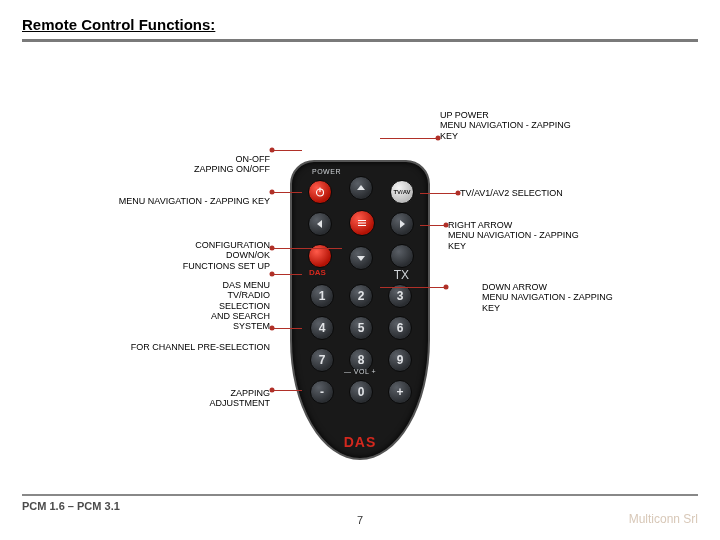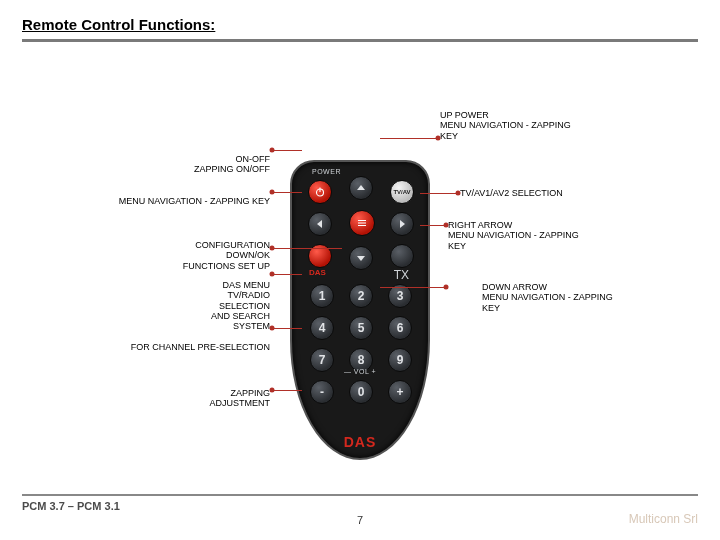--- a/index.html
+++ b/index.html
@@ -204,16 +204,16 @@
       <div>DOWN ARROW</div>
       <div>MENU NAVIGATION - ZAPPING</div>
       <div>KEY</div>
     </div>
     <div class="lead" style="left:380px; top:227px; width:66px;"></div>
     <div class="dot" style="left:446px; top:227px;"></div>
 
   </div>
 
   <div class="footer-rule"></div>
-  <div class="footer-left">PCM 3.7 – PCM 3.1</div>
+  <div class="footer-left">PCM 1.6 – PCM 3.1</div>
   <div class="page-num">7</div>
   <div class="footer-right">Multiconn Srl</div>
 </div>
 
 </body></html>

